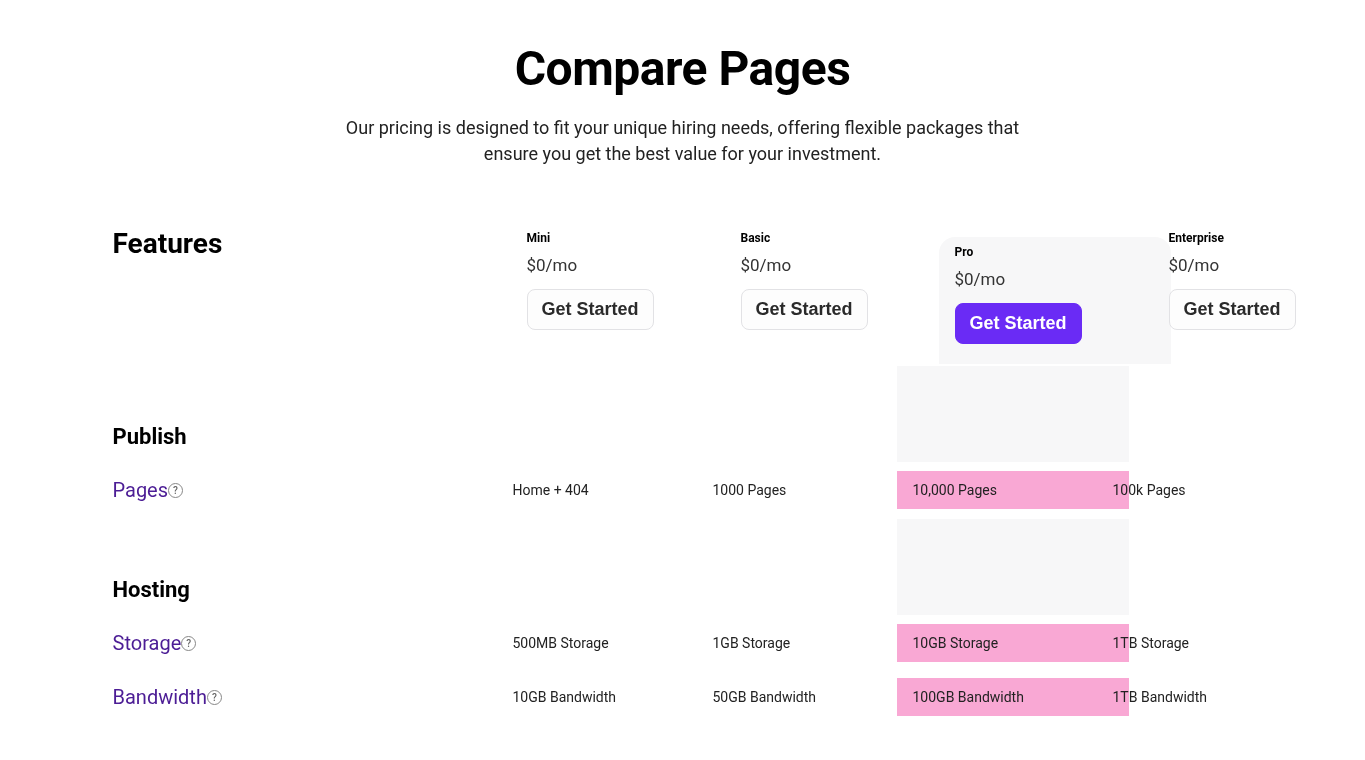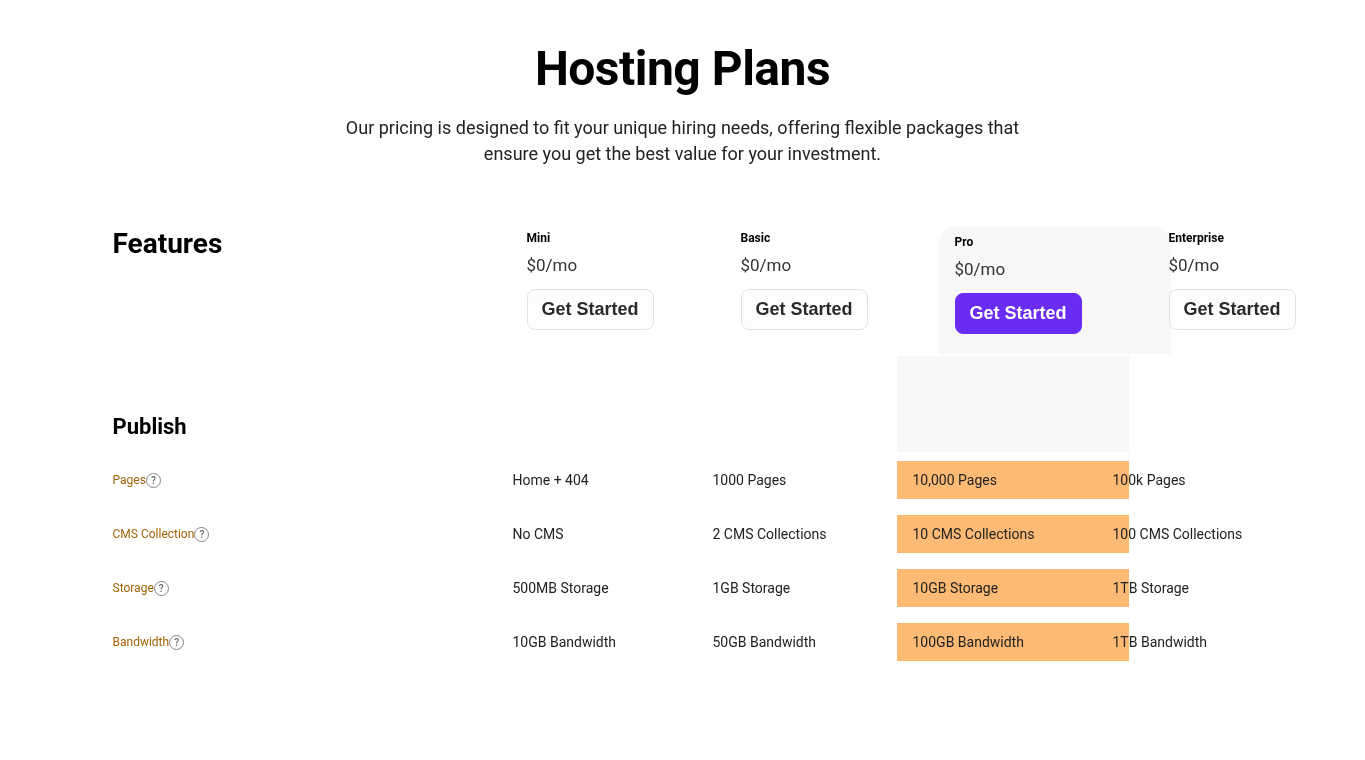--- a/index.html
+++ b/index.html
@@ -47,20 +47,21 @@
   .plan-col {
     padding: 0 0 0 0;
   }
   .plan-highlight {
     background: #f7f7f8;
     border-radius: 16px 16px 0 0;
     padding-left: 16px;
     padding-right: 16px;
     margin-left: -16px;
     margin-right: -16px;
+    margin-top: 10px;
   }
   .plan-name {
     font-size: 12px;
     font-weight: 700;
     margin-bottom: 10px;
     padding-top: 4px;
   }
   .plan-price {
     font-size: 17px;
     color: #333;
@@ -93,32 +94,32 @@
     padding-top: 60px;
     padding-bottom: 14px;
   }
   .feature-row {
     display: grid;
     grid-template-columns: 400px repeat(4, 200px);
     align-items: center;
     padding: 8px 0;
   }
   .feature-name {
-    font-size: 12px;
-    color: #a16207;
+    font-size: 20px;
+    color: #4c1d95;
     display: flex;
     align-items: center;
     gap: 0;
   }
   .feature-cell {
     font-size: 14px;
     color: #222;
   }
   .cell-highlight {
-    background: #fdba74;
+    background: #f9a8d4;
     padding-left: 16px;
     margin-left: -16px;
     padding-right: 16px;
     margin-right: -16px;
     height: 100%;
     display: flex;
     align-items: center;
   }
   .cell-highlight-tall {
     min-height: 38px;
@@ -148,21 +149,21 @@
     padding-bottom: 14px;
     min-height: 96px;
   }
 </style>
 </head>
 <body>
 
 <div class="container">
 
   <div class="header">
-    <h1 class="title">Hosting Plans</h1>
+    <h1 class="title">Compare Pages</h1>
     <p class="subtitle">Our pricing is designed to fit your unique hiring needs, offering flexible packages that ensure you get the best value for your investment.</p>
   </div>
 
   <div class="grid">
     <div>
       <div class="features-title">Features</div>
     </div>
 
     <div class="plan-col">
       <div class="plan-name">Mini</div>
@@ -201,31 +202,28 @@
     <div class="feature-name">
       <span>Pages</span>
       <span class="help-icon"></span>
     </div>
     <div class="feature-cell">Home + 404</div>
     <div class="feature-cell">1000 Pages</div>
     <div class="feature-cell cell-highlight cell-highlight-tall">10,000 Pages</div>
     <div class="feature-cell">100k Pages</div>
   </div>
 
-  <div class="feature-row">
-    <div class="feature-name">
-      <span>CMS Collection</span>
-      <span class="help-icon"></span>
-    </div>
-    <div class="feature-cell">No CMS</div>
-    <div class="feature-cell">2 CMS Collections</div>
-    <div class="feature-cell cell-highlight cell-highlight-tall">10 CMS Collections</div>
-    <div class="feature-cell">100 CMS Collections</div>
-  </div>
-
+
+  <div class="section-pad section-row">
+    <div class="section-heading section-heading-cell">Hosting</div>
+    <div></div>
+      <div></div>
+    <div class="hi-section"></div>
+    <div></div>
+  </div>
 
   <div class="feature-row">
     <div class="feature-name">
       <span>Storage</span>
       <span class="help-icon"></span>
     </div>
     <div class="feature-cell">500MB Storage</div>
     <div class="feature-cell">1GB Storage</div>
     <div class="feature-cell cell-highlight cell-highlight-tall">10GB Storage</div>
     <div class="feature-cell">1TB Storage</div>

